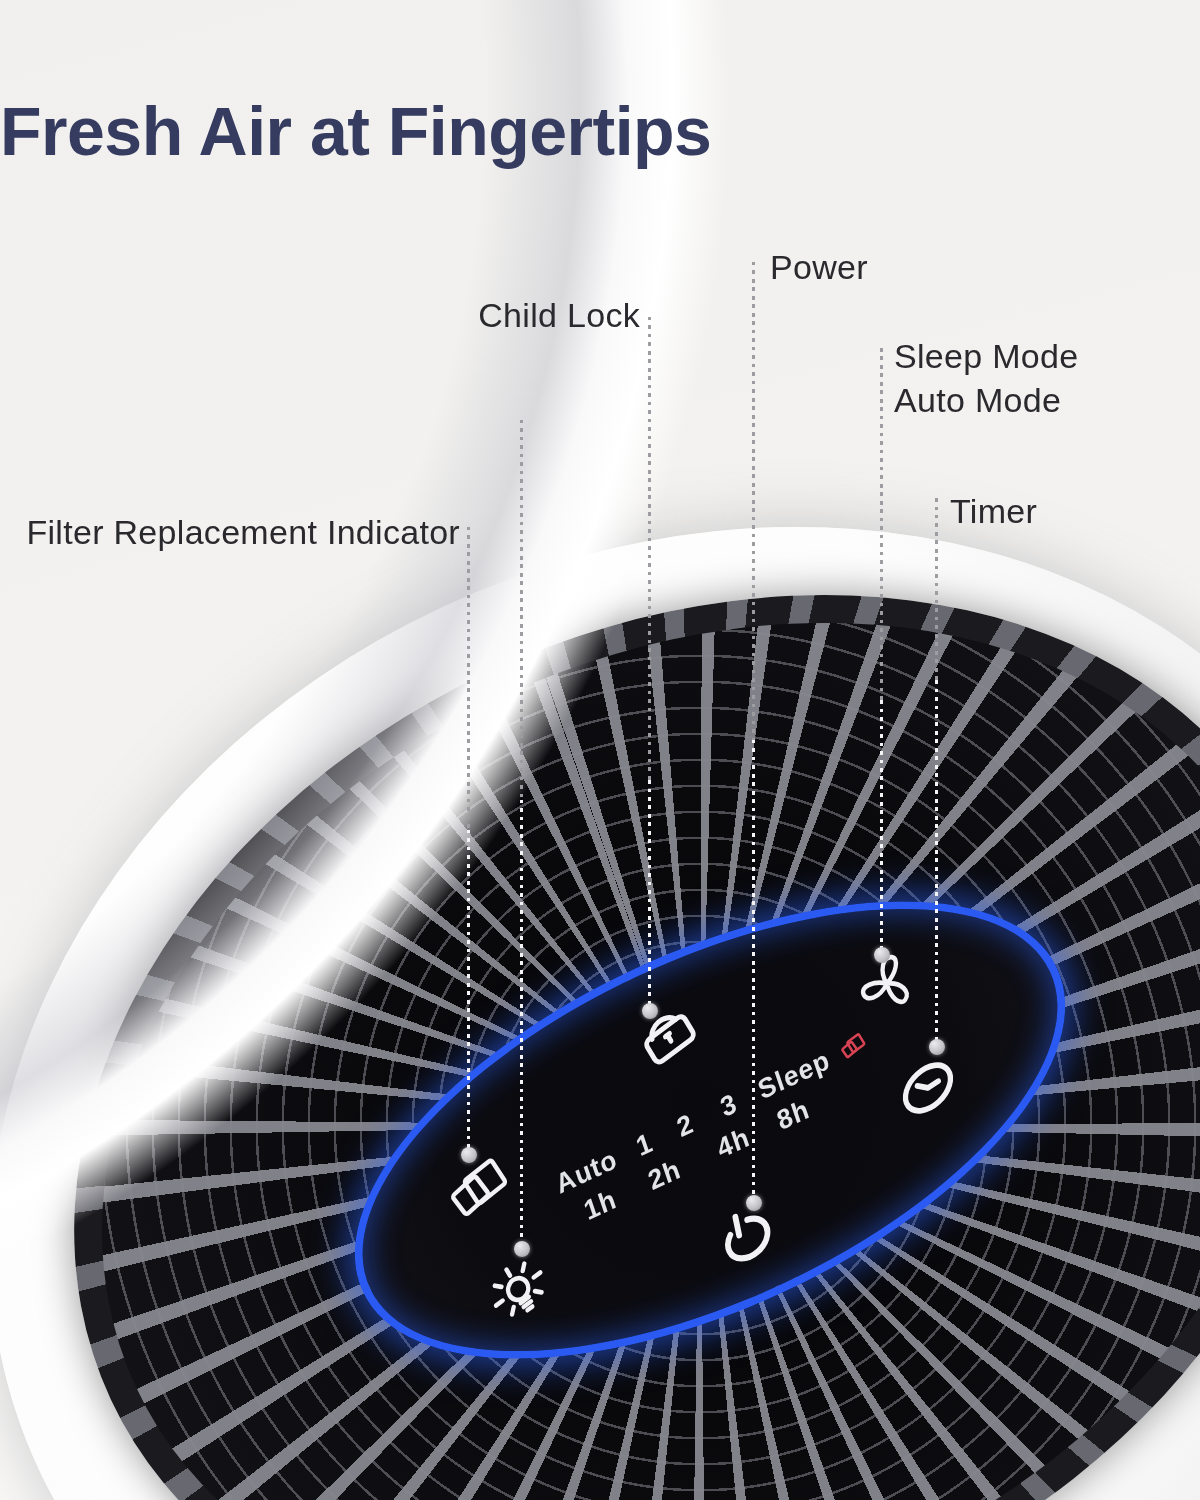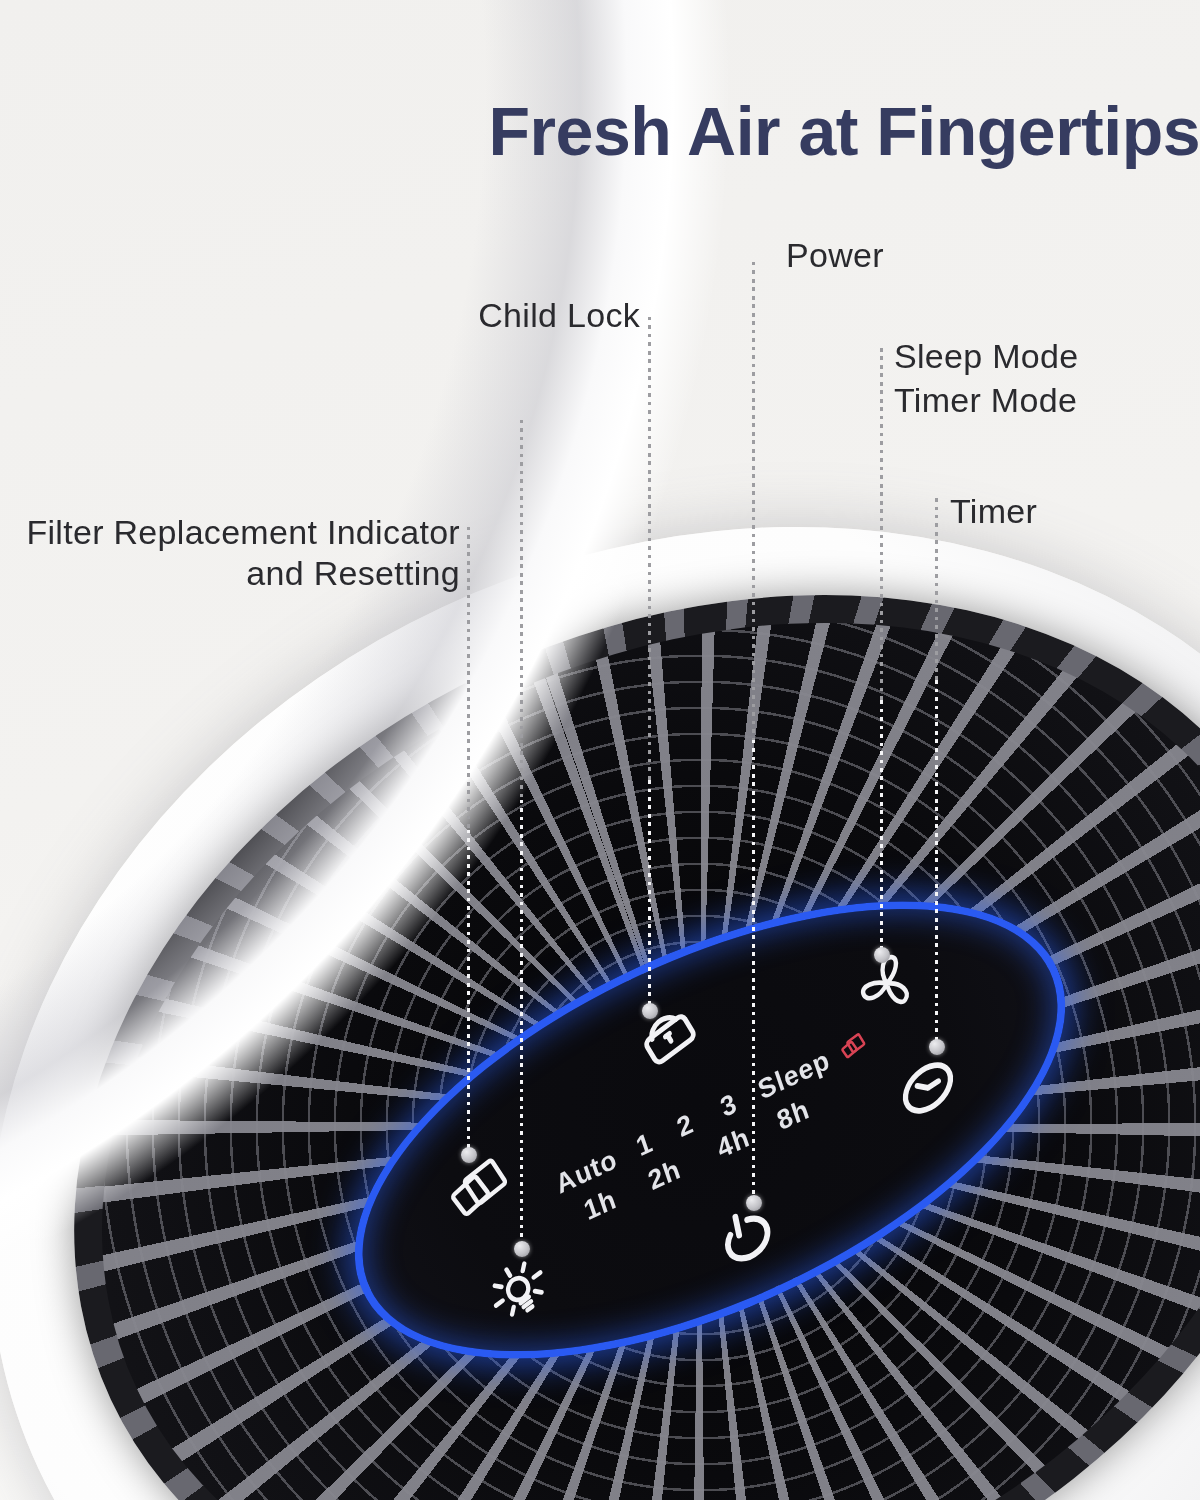--- a/index.html
+++ b/index.html
@@ -42,21 +42,21 @@
   
   .dotline{position:absolute;width:3px;
     background-image:repeating-linear-gradient(to bottom, currentColor 0 3.5px, rgba(0,0,0,0) 3.5px 8.5px);}
   .dl-gray{color:#9d9da1;}
   .dl-white{color:#f5f5f7;}
   .enddot{position:absolute;width:16px;height:16px;border-radius:50%;
     background:radial-gradient(circle at 35% 30%, #ececef 0%, #c2c2c7 55%, #8e8e94 100%);
     box-shadow:0 0 4px rgba(255,255,255,.5);}
   .callout{position:absolute;color:#2a2a2e;font-size:34px;font-weight:400;letter-spacing:.3px;white-space:nowrap;}
   .callout.right{text-align:right;}
-  .title{position:absolute;left:0;top:92px;width:1200px;text-align:right;
+  .title{position:absolute;left:0;top:92px;width:1200px;text-align:left;
     color:#363c60;font-size:68px;font-weight:700;letter-spacing:-.5px;}
   .multi-line div{line-height:44px;}
   .filter-label div{line-height:41px;}
 </style>
 </head>
 <body>
 
 <div class="stage">
 
   <div class="body-ellipse"></div>
@@ -153,25 +153,24 @@
   <div class="dotline dl-gray" style="left:880px;top:348px;height:352px;"></div>
   <div class="dotline dl-white" style="left:880px;top:700px;height:248px;"></div>
   <div class="enddot" style="left:874px;top:947px;"></div>
 
   <div class="dotline dl-gray" style="left:935px;top:498px;height:182px;"></div>
   <div class="dotline dl-white" style="left:935px;top:680px;height:360px;"></div>
   <div class="enddot" style="left:929px;top:1039px;"></div>
 
   <div class="title">Fresh Air at Fingertips</div>
 
-  <div class="callout" style="left:770px;top:236px;margin-left:16px;">Power</div>
+  <div class="callout" style="left:770px;top:248px;">Power</div>
   <div class="callout right" style="right:560px;top:296px;">Child Lock</div>
   <div class="callout multi-line" style="left:894px;top:334px;">
     <div>Sleep Mode</div>
-    <div>Timer Mode</div>
+    <div>Auto Mode</div>
   </div>
   <div class="callout" style="left:950px;top:492px;">Timer</div>
   <div class="callout right filter-label" style="right:740px;top:512px;">
     <div>Filter Replacement Indicator</div>
-    <div>and Resetting</div>
   </div>
 
 </div>
 
 </body></html>

